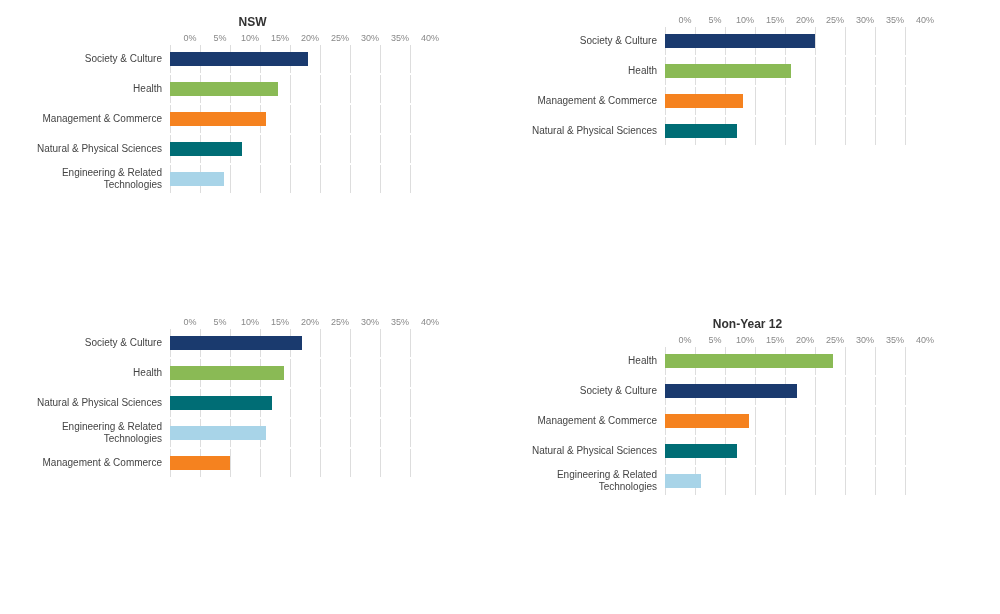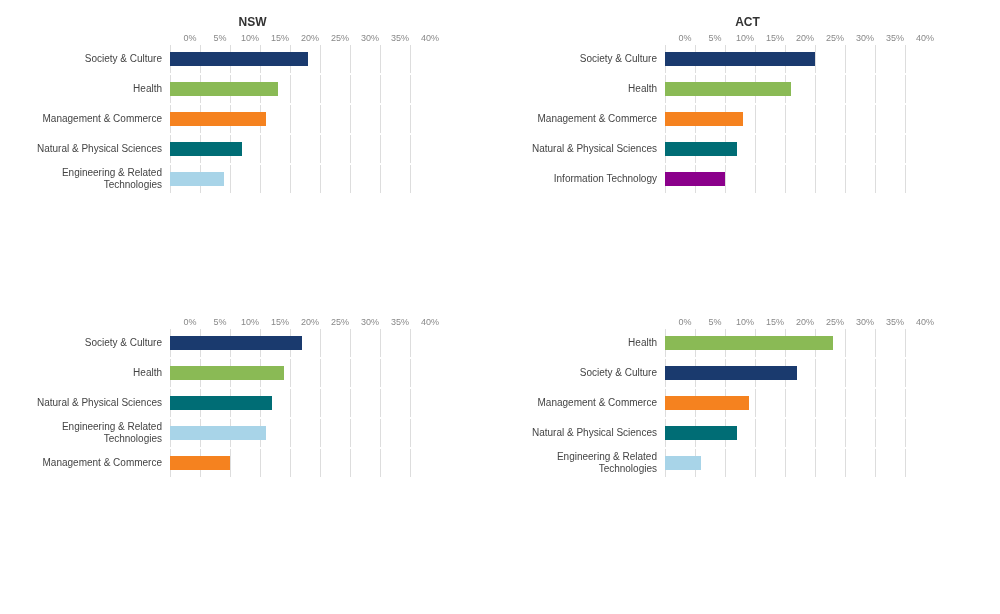--- a/index.html
+++ b/index.html
@@ -174,21 +174,20 @@
             <div class="grid-line" style="left: 150px;"></div>
             <div class="grid-line" style="left: 180px;"></div>
             <div class="grid-line" style="left: 210px;"></div>
             <div class="grid-line" style="left: 240px;"></div>
             <div class="bar" style="width: 54px; background: rgb(168, 212, 232); position: relative; z-index: 2;"></div>
           </div>
         </div>
       </div>
     </div>
     <div class="chart-section">
-      <div class="chart-title">ACT</div>
       <div class="axis-labels">
         <div class="axis-label">0%</div>
         <div class="axis-label">5%</div>
         <div class="axis-label">10%</div>
         <div class="axis-label">15%</div>
         <div class="axis-label">20%</div>
         <div class="axis-label">25%</div>
         <div class="axis-label">30%</div>
         <div class="axis-label">35%</div>
         <div class="axis-label">40%</div>
@@ -245,35 +244,20 @@
             <div class="grid-line" style="left: 0px;"></div>
             <div class="grid-line" style="left: 30px;"></div>
             <div class="grid-line" style="left: 60px;"></div>
             <div class="grid-line" style="left: 90px;"></div>
             <div class="grid-line" style="left: 120px;"></div>
             <div class="grid-line" style="left: 150px;"></div>
             <div class="grid-line" style="left: 180px;"></div>
             <div class="grid-line" style="left: 210px;"></div>
             <div class="grid-line" style="left: 240px;"></div>
             <div class="bar" style="width: 72px; background: rgb(0, 109, 117); position: relative; z-index: 2;"></div>
-          </div>
-        </div>
-        <div class="chart-row">
-          <div class="row-label">Information Technology</div>
-          <div class="bar-area" style="width: 240px; position: relative;">
-            <div class="grid-line" style="left: 0px;"></div>
-            <div class="grid-line" style="left: 30px;"></div>
-            <div class="grid-line" style="left: 60px;"></div>
-            <div class="grid-line" style="left: 90px;"></div>
-            <div class="grid-line" style="left: 120px;"></div>
-            <div class="grid-line" style="left: 150px;"></div>
-            <div class="grid-line" style="left: 180px;"></div>
-            <div class="grid-line" style="left: 210px;"></div>
-            <div class="grid-line" style="left: 240px;"></div>
-            <div class="bar" style="width: 60px; background: rgb(139, 0, 139); position: relative; z-index: 2;"></div>
           </div>
         </div>
       </div>
     </div>
     <div class="chart-section">
       <div class="axis-labels">
         <div class="axis-label">0%</div>
         <div class="axis-label">5%</div>
         <div class="axis-label">10%</div>
         <div class="axis-label">15%</div>
@@ -355,20 +339,21 @@
             <div class="grid-line" style="left: 150px;"></div>
             <div class="grid-line" style="left: 180px;"></div>
             <div class="grid-line" style="left: 210px;"></div>
             <div class="grid-line" style="left: 240px;"></div>
             <div class="bar" style="width: 60px; background: rgb(245, 130, 31); position: relative; z-index: 2;"></div>
           </div>
         </div>
       </div>
     </div>
     <div class="chart-section">
+      <div class="chart-title">Non-Year 12</div>
       <div class="axis-labels">
         <div class="axis-label">0%</div>
         <div class="axis-label">5%</div>
         <div class="axis-label">10%</div>
         <div class="axis-label">15%</div>
         <div class="axis-label">20%</div>
         <div class="axis-label">25%</div>
         <div class="axis-label">30%</div>
         <div class="axis-label">35%</div>
         <div class="axis-label">40%</div>

